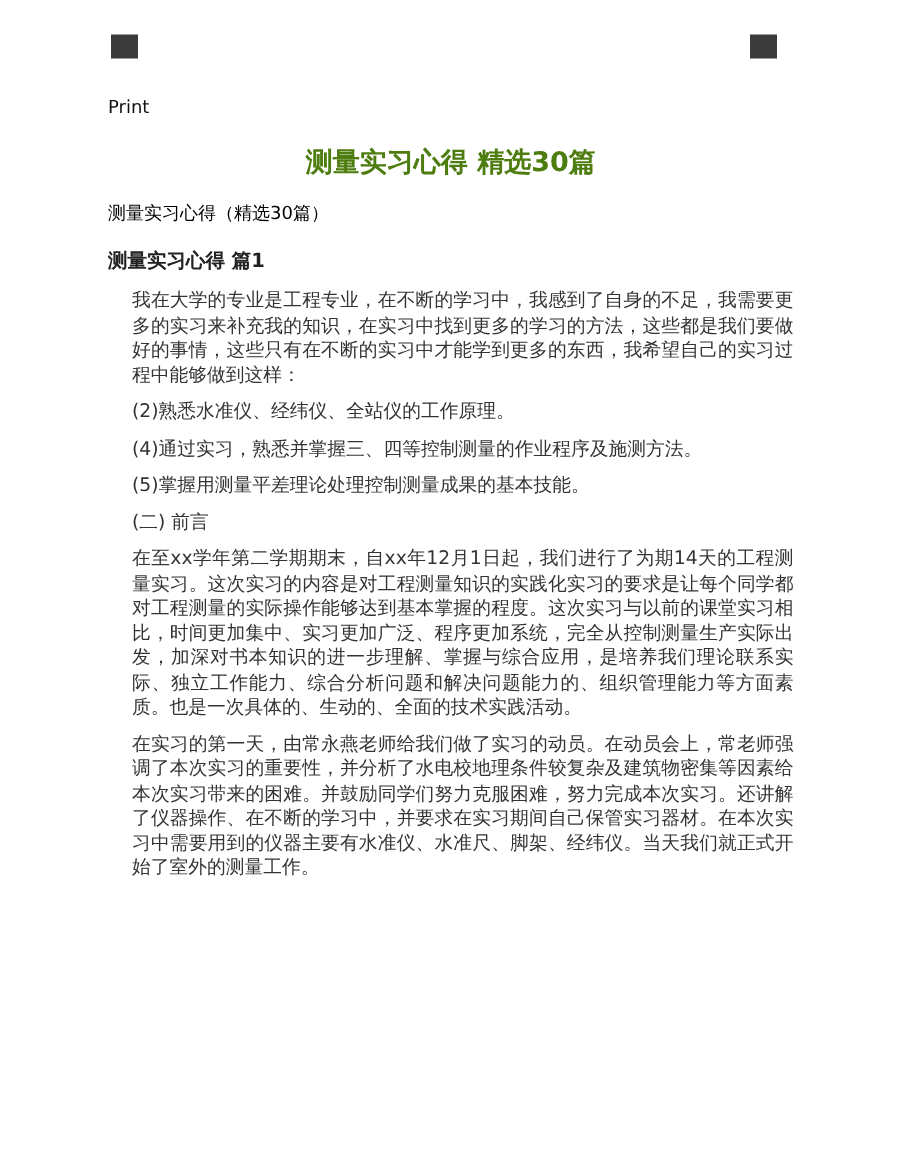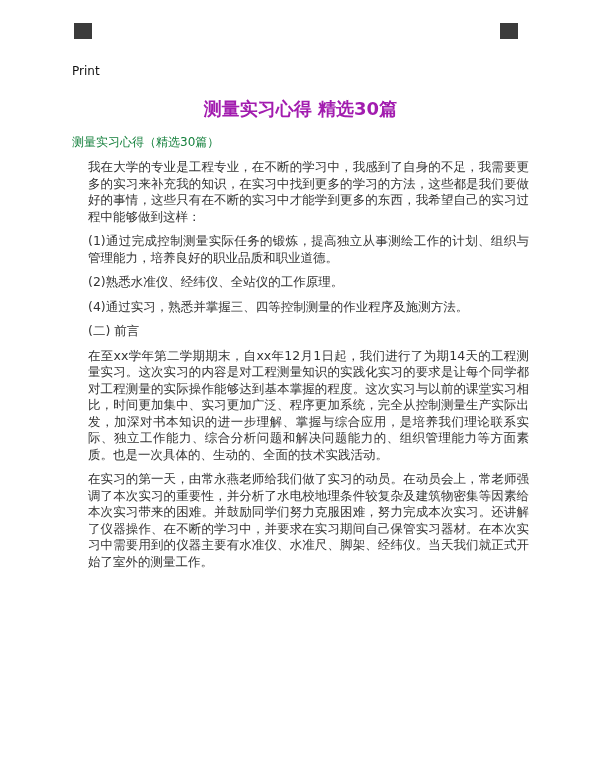--- a/index.html
+++ b/index.html
@@ -41,27 +41,27 @@
     color: #111111;
     cursor: pointer;
     display: inline-block;
   }
   .doc-title {
     margin: 20px 0 0 0;
     text-align: center;
     font-size: 18px;
     line-height: 20px;
     font-weight: bold;
-    color: #a21caf;
+    color: #4d7c0f;
   }
   .doc-subtitle {
     margin-top: 16px;
     font-size: 12px;
     line-height: 14px;
-    color: #15803d;
+    color: #000000;
   }
   .section-heading {
     margin-top: 18px;
     font-size: 13px;
     line-height: 15px;
     font-weight: bold;
     color: #222222;
   }
   .doc-body {
     margin-top: 10px;
@@ -82,24 +82,25 @@
   <div class="corner-marker left"></div>
   <div class="corner-marker right"></div>
 
   <div class="content">
     <span class="print-label">Print</span>
 
     <h1 class="doc-title">测量实习心得 精选30篇</h1>
 
     <div class="doc-subtitle">测量实习心得（精选30篇）</div>
 
+    <div class="section-heading">测量实习心得 篇1</div>
 
     <div class="doc-body">
         <p class="para">我在大学的专业是工程专业，在不断的学习中，我感到了自身的不足，我需要更多的实习来补充我的知识，在实习中找到更多的学习的方法，这些都是我们要做好的事情，这些只有在不断的实习中才能学到更多的东西，我希望自己的实习过程中能够做到这样：</p>
-        <p class="para">(1)通过完成控制测量实际任务的锻炼，提高独立从事测绘工作的计划、组织与管理能力，培养良好的职业品质和职业道德。</p>
         <p class="para">(2)熟悉水准仪、经纬仪、全站仪的工作原理。</p>
         <p class="para">(4)通过实习，熟悉并掌握三、四等控制测量的作业程序及施测方法。</p>
+        <p class="para">(5)掌握用测量平差理论处理控制测量成果的基本技能。</p>
         <p class="para">(二) 前言</p>
         <p class="para">在至xx学年第二学期期末，自xx年12月1日起，我们进行了为期14天的工程测量实习。这次实习的内容是对工程测量知识的实践化实习的要求是让每个同学都对工程测量的实际操作能够达到基本掌握的程度。这次实习与以前的课堂实习相比，时间更加集中、实习更加广泛、程序更加系统，完全从控制测量生产实际出发，加深对书本知识的进一步理解、掌握与综合应用，是培养我们理论联系实际、独立工作能力、综合分析问题和解决问题能力的、组织管理能力等方面素质。也是一次具体的、生动的、全面的技术实践活动。</p>
         <p class="para">在实习的第一天，由常永燕老师给我们做了实习的动员。在动员会上，常老师强调了本次实习的重要性，并分析了水电校地理条件较复杂及建筑物密集等因素给本次实习带来的困难。并鼓励同学们努力克服困难，努力完成本次实习。还讲解了仪器操作、在不断的学习中，并要求在实习期间自己保管实习器材。在本次实习中需要用到的仪器主要有水准仪、水准尺、脚架、经纬仪。当天我们就正式开始了室外的测量工作。</p>
       </div>
   </div>
 </div>
 
 </body></html>

